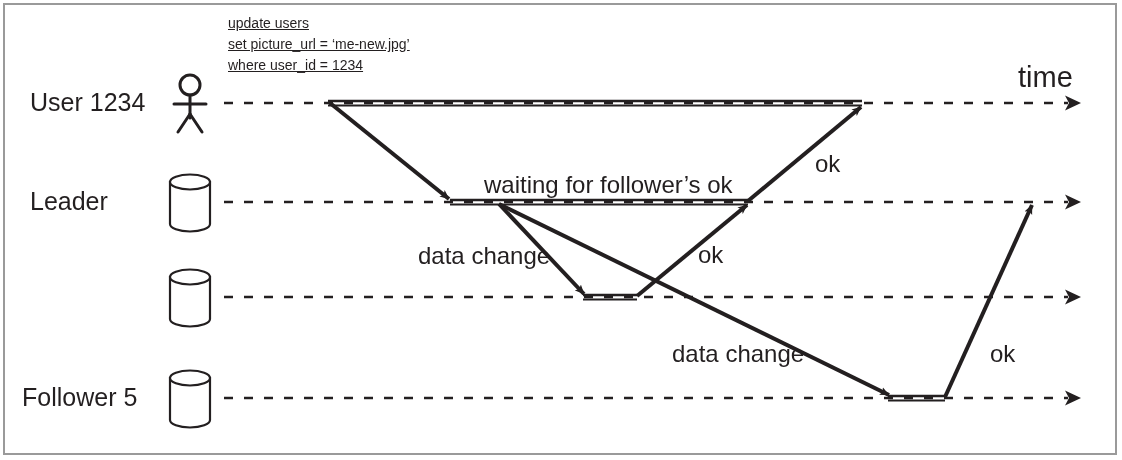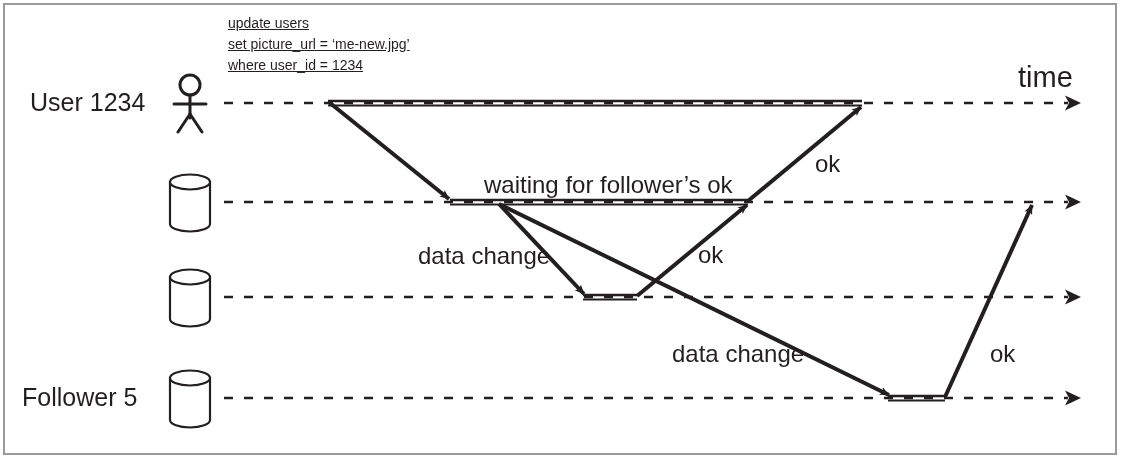--- a/index.html
+++ b/index.html
@@ -97,20 +97,21 @@
       <line x1="330" y1="103" x2="449" y2="199" marker-end="url(#tri)"></line>
       <line x1="499" y1="204" x2="584" y2="294" marker-end="url(#tri)"></line>
       <line x1="499" y1="204" x2="889" y2="395" marker-end="url(#tri)"></line>
       <line x1="637" y1="296" x2="747" y2="205" marker-end="url(#tri)"></line>
       <line x1="748" y1="201" x2="861" y2="107" marker-end="url(#tri)"></line>
       <line x1="945" y1="397" x2="1032" y2="205" marker-end="url(#tri)"></line>
     </g>
   </svg>
 
   <div class="lbl actor-label" style="left:30px;top:90px;width:130px;">User 1234</div>
+  <div class="lbl actor-label" style="left:30px;top:189px;width:130px;">Leader</div>
   <div class="lbl actor-label" style="left:22px;top:385px;width:138px;">Follower 5</div>
 
   <div class="lbl timelbl" style="left:1018px;top:63px;">time</div>
 
   <div class="lbl sql" style="left:228px;top:13px;">update users</div>
   <div class="lbl sql" style="left:228px;top:34px;">set picture_url = ‘me-new.jpg’</div>
   <div class="lbl sql" style="left:228px;top:55px;">where user_id = 1234</div>
 
   <div class="lbl msg" style="left:484px;top:173px;">waiting for follower’s ok</div>
 

